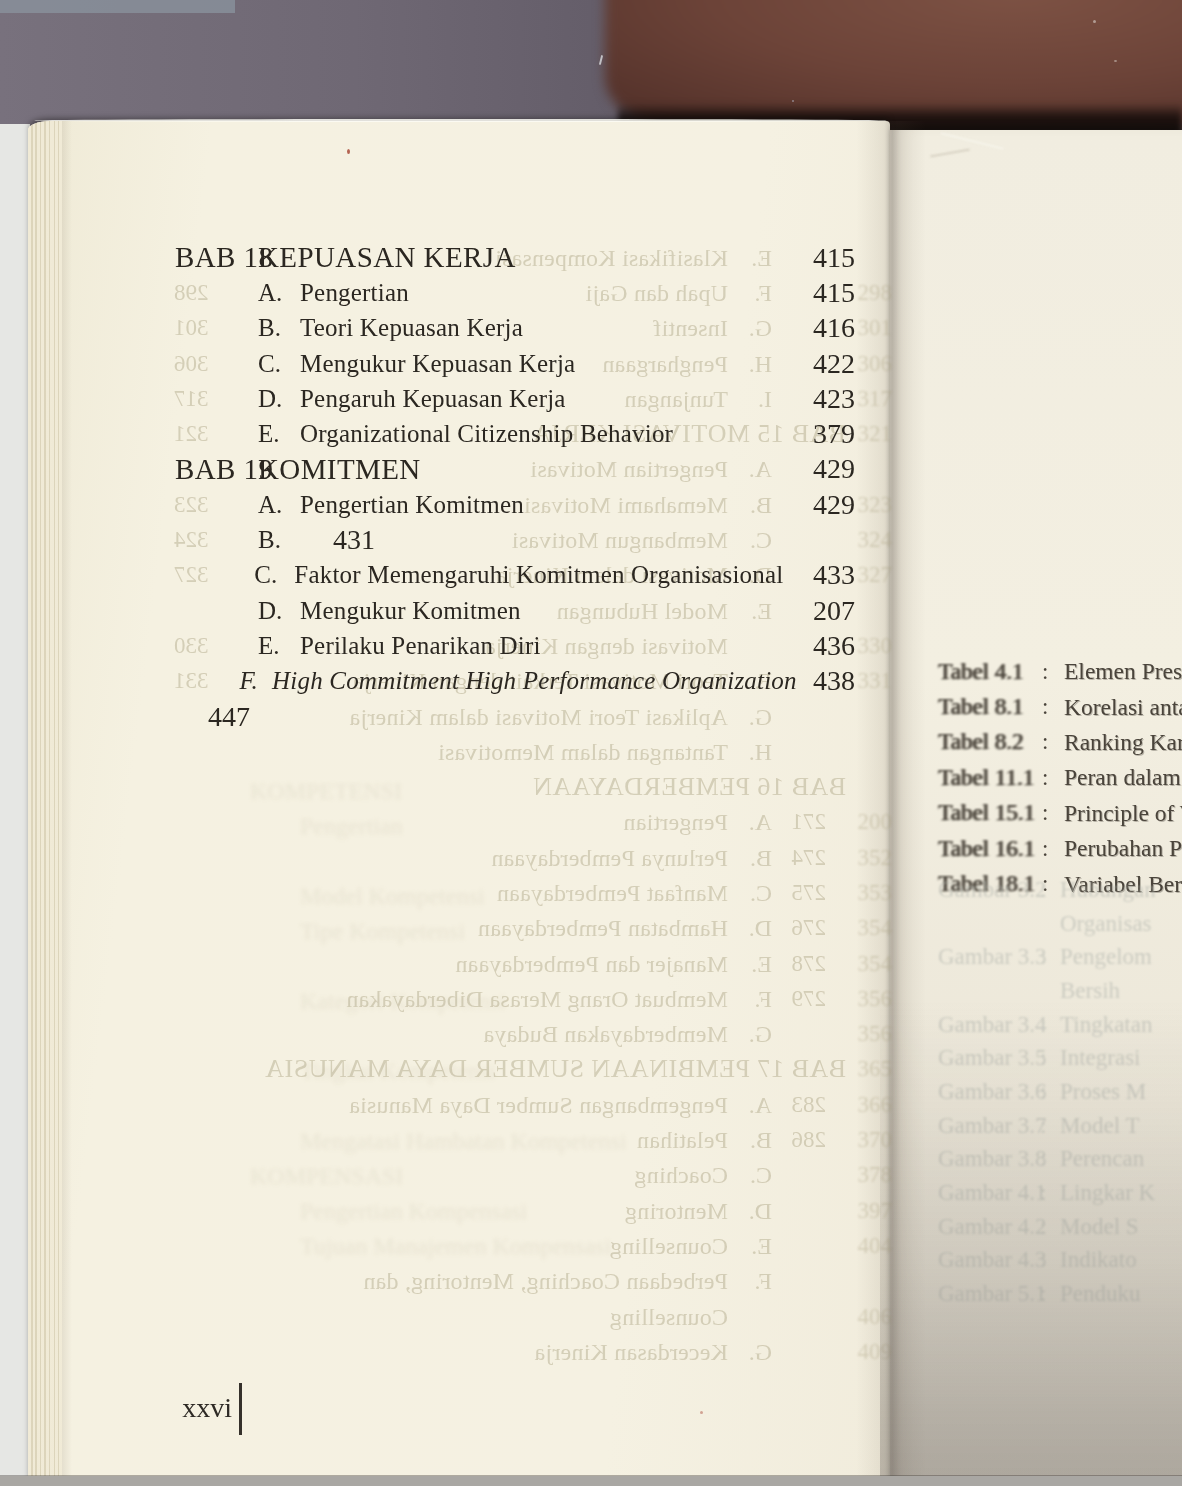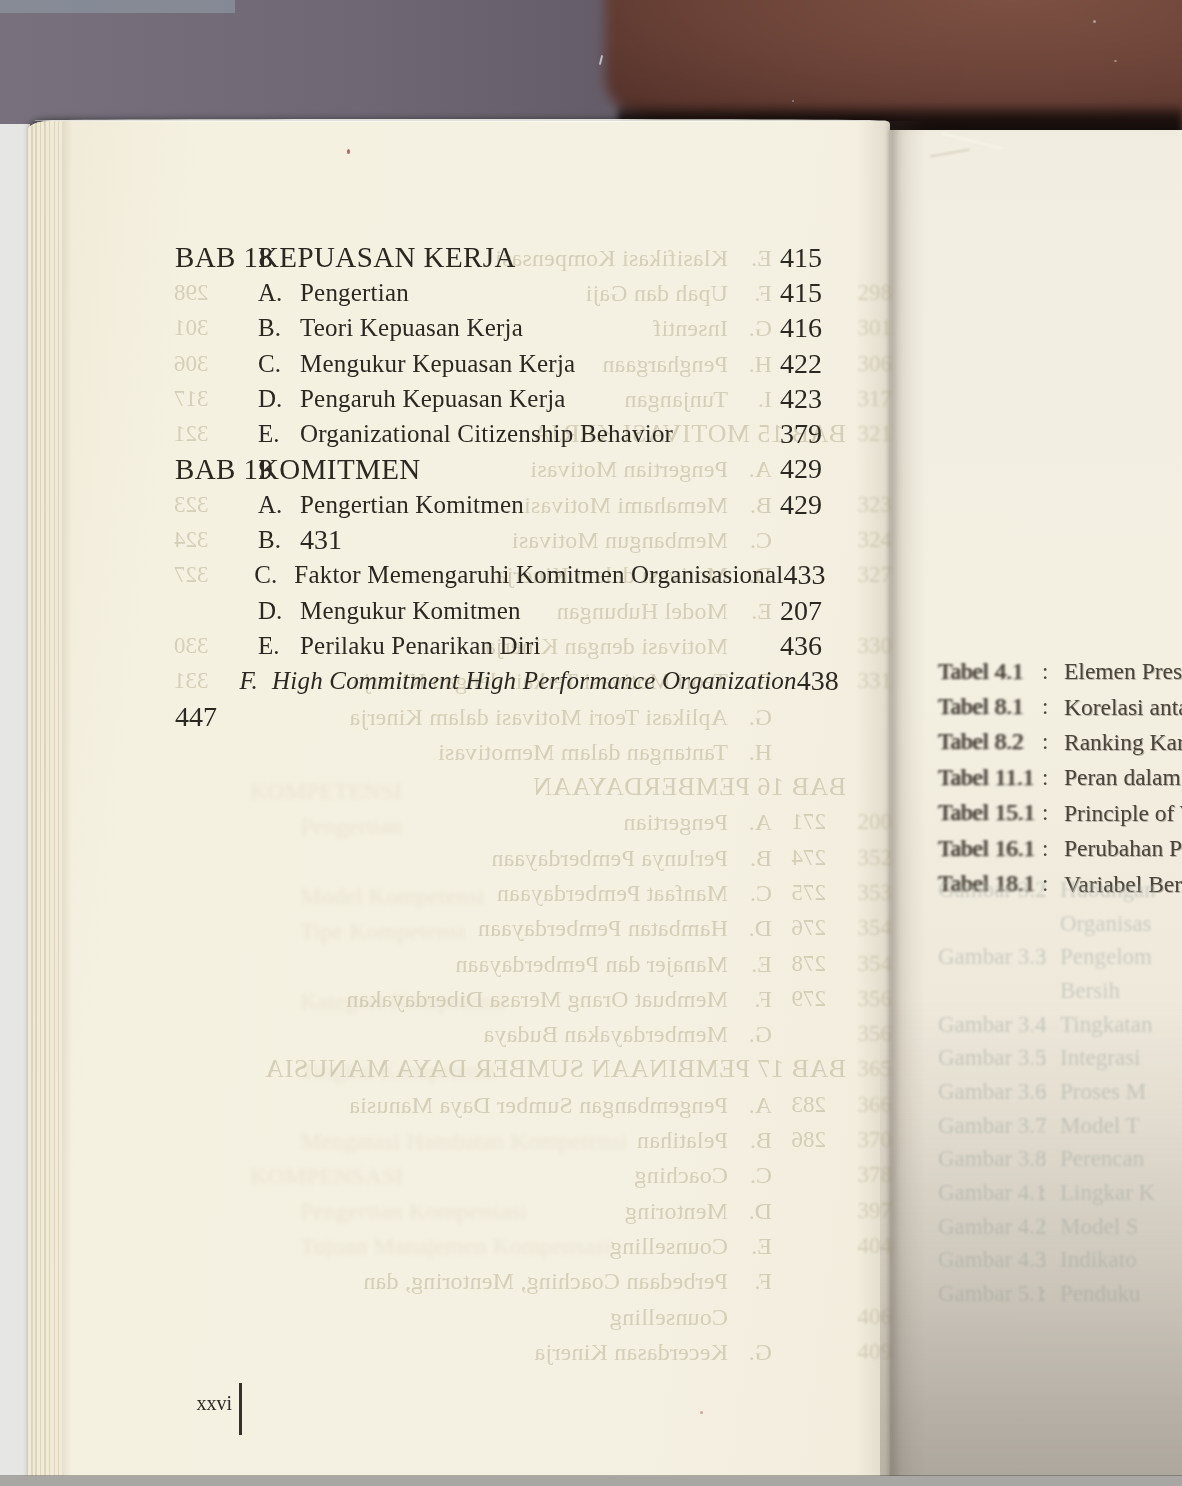--- a/index.html
+++ b/index.html
@@ -64,24 +64,24 @@
 
   
   .toc{position:absolute;left:175px;top:240px;width:680px;z-index:5;color:#2b2721;}
   .toc-row{display:flex;align-items:center;height:35.3px;}
   .rw-label{width:83px;font-size:29px;letter-spacing:.4px;white-space:nowrap;}
   .rw-letter{width:42px;font-size:25px;}
   .rw-text{flex:1;font-size:25px;letter-spacing:.2px;white-space:nowrap;}
   .k-chapter .rw-text{font-size:29px;letter-spacing:.4px;}
   .k-section .rw-text{font-size:28px;letter-spacing:.5px;}
   .k-item-italic .rw-letter,.k-item-italic .rw-text{font-style:italic;}
-  .rw-num{width:75px;text-align:left;font-size:28px;}
+  .rw-num{width:75px;text-align:right;font-size:28px;}
 
   
-  .folio{position:absolute;left:148px;top:1392px;width:84px;text-align:right;font-size:20px;color:#2e2a25;z-index:5;}
+  .folio{position:absolute;left:148px;top:1392px;width:84px;text-align:right;font-size:28px;color:#2e2a25;z-index:5;}
   .footer-rule{position:absolute;left:239px;top:1383px;width:2.5px;height:52px;background:#35312b;z-index:5;}
   .running-title{position:absolute;left:360px;top:1393px;width:320px;text-align:center;font-size:27px;color:#2e2a25;z-index:5;}
 
   
   .tabel{position:absolute;left:938px;top:654px;width:246px;z-index:5;color:#4a443b;}
   .tb-row{display:flex;align-items:center;height:35.4px;}
   .tb-label{width:104px;font-size:23px;white-space:nowrap;filter:blur(1px);
     text-shadow:1.5px 0 0 rgba(74,68,59,.65), -1px .5px 0 rgba(74,68,59,.3);}
   .tb-sep{width:22px;font-size:23px;filter:blur(.5px);}
   .tb-text{flex:1;font-size:23.5px;white-space:nowrap;overflow:hidden;

